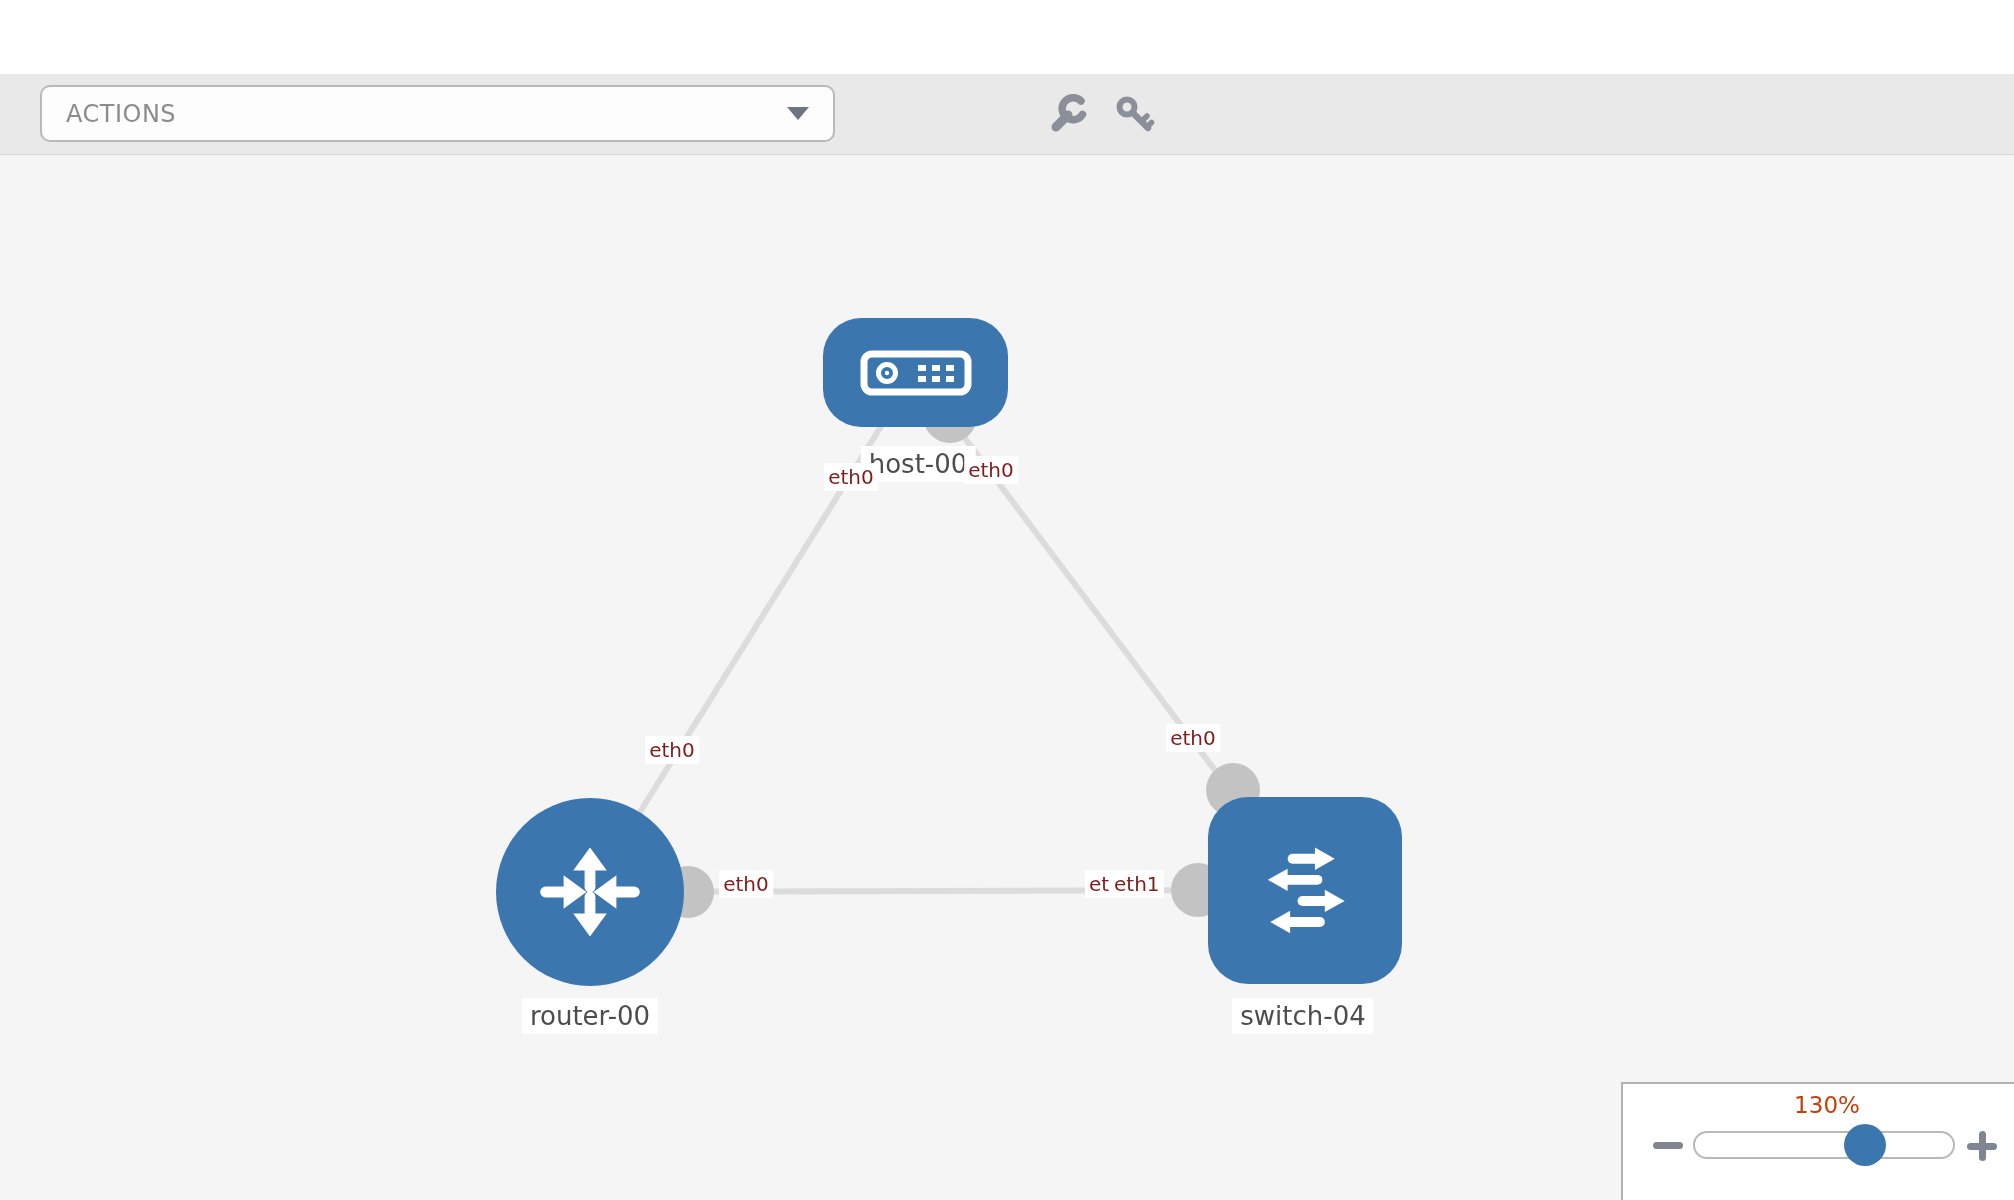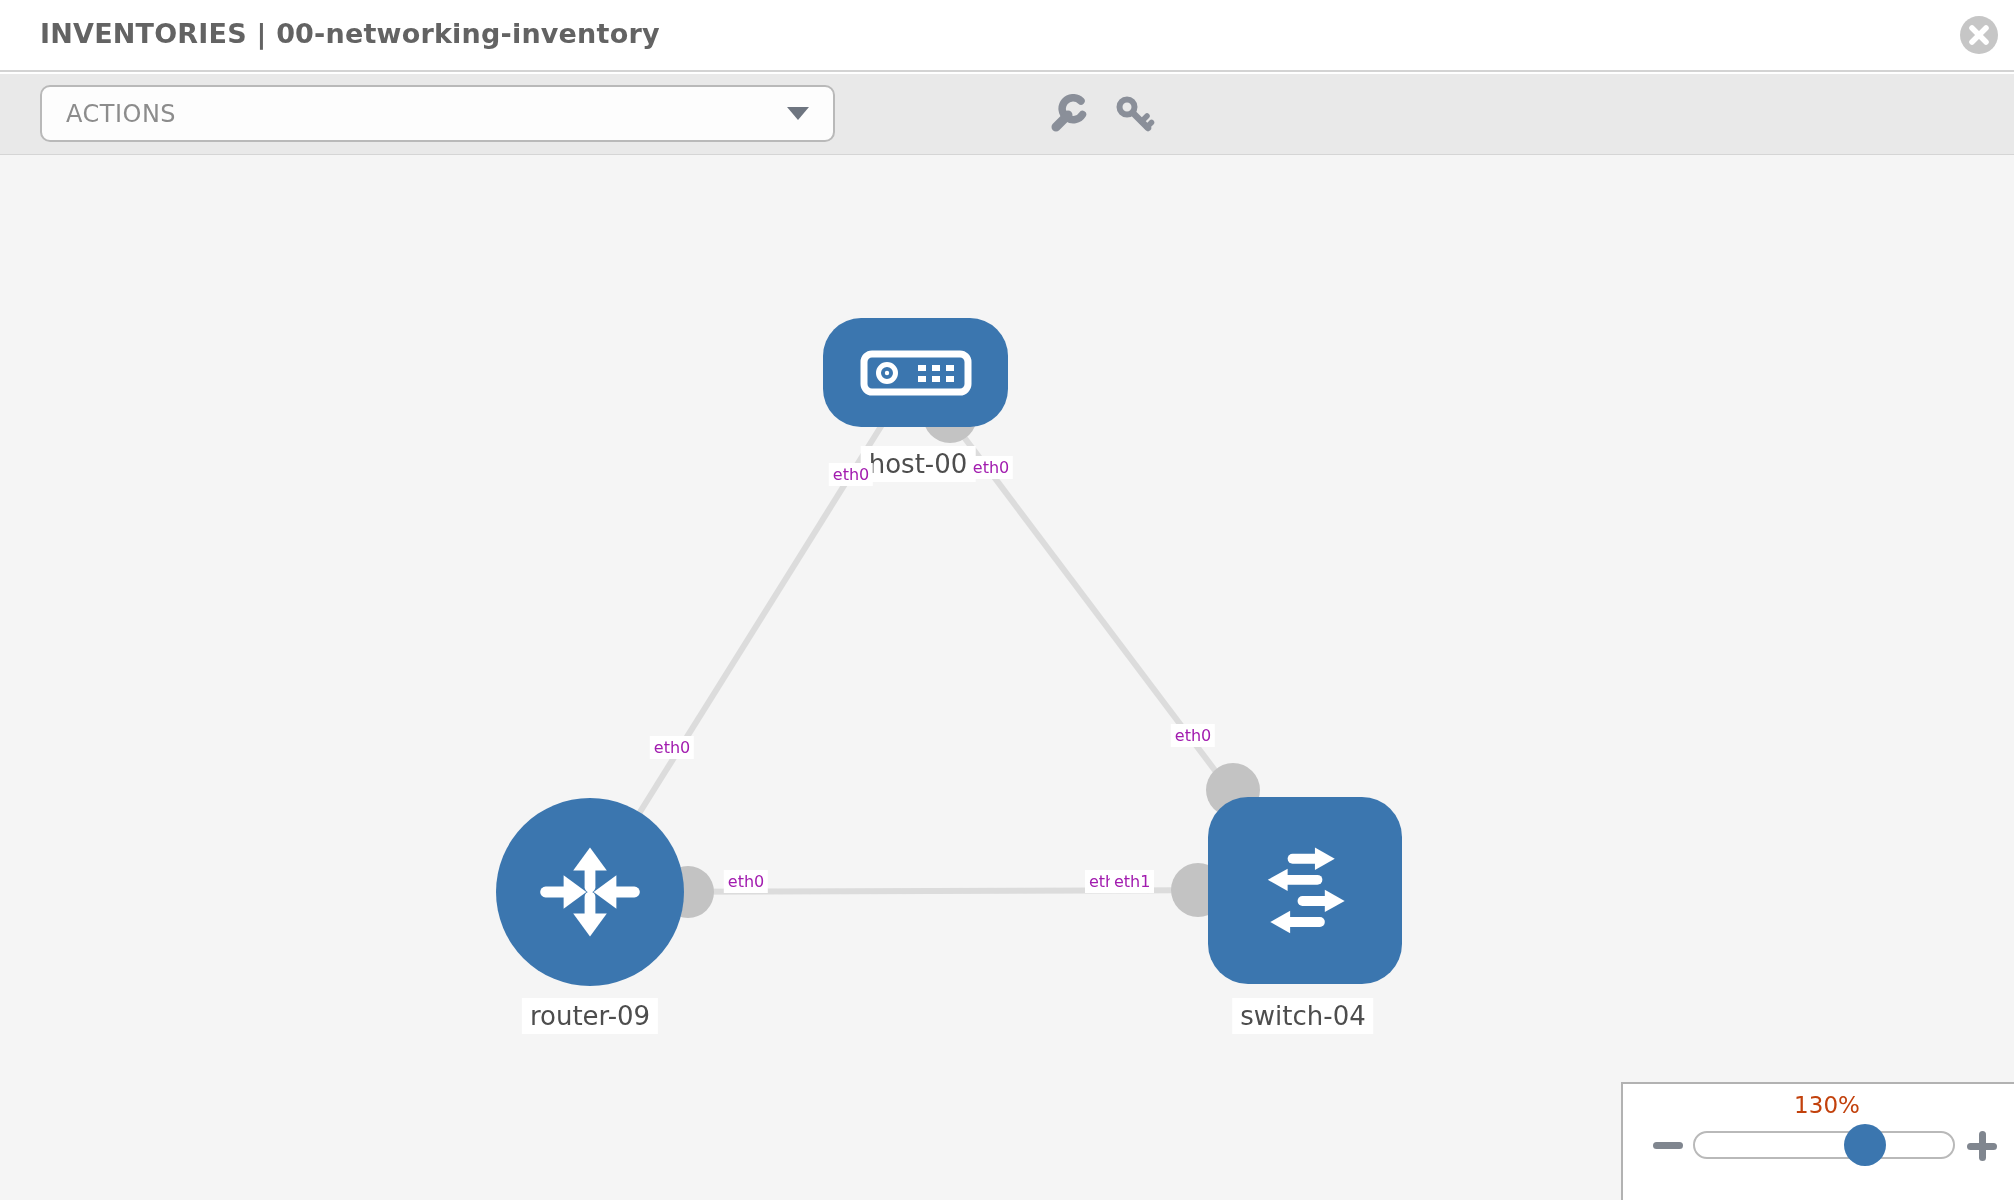--- a/index.html
+++ b/index.html
@@ -26,47 +26,38 @@
   
   .canvas { position:absolute; left:0; top:155px; width:2014px; height:1045px; background:#f5f5f5; overflow:hidden; }
   .links-layer { position:absolute; left:0; top:0; z-index:1; }
 
   .node { position:absolute; z-index:2; background:#3b76af; display:flex; align-items:center; justify-content:center; cursor:pointer; }
   .node-host { left:823px; top:163px; width:185px; height:109px; border-radius:38px; }
   .node-router { left:496px; top:643px; width:188px; height:188px; border-radius:50%; }
   .node-switch { left:1208px; top:642px; width:194px; height:187px; border-radius:40px; }
 
   .node-label { position:absolute; z-index:3; background:#fff; color:#4d4d4d; font-size:26px; padding:3px 8px; transform:translateX(-50%); white-space:nowrap; }
-  .iface-label { position:absolute; z-index:3; background:#fff; color:#a21caf; font-size:16px; padding:2px 4px; white-space:nowrap; }
+  .iface-label { position:absolute; z-index:3; background:#fff; color:#7f1d1d; font-size:20px; padding:2px 4px; white-space:nowrap; }
   .center-x { transform:translateX(-50%); }
 
   
   .zoom-panel { position:absolute; left:1621px; top:927px; width:400px; height:124px; background:#fff; border:2px solid #b2b2b2; z-index:5; }
   .zoom-level { position:absolute; left:204px; top:8px; transform:translateX(-50%); font-size:23px; color:#c2410c; }
   .zoom-minus { position:absolute; left:30px; top:58px; width:30px; height:7px; border-radius:4px; background:#80868f; cursor:pointer; }
   .zoom-track { position:absolute; left:70px; top:47px; width:262px; height:28px; border:2px solid #b9b9b9; border-radius:15px; background:#fff; cursor:pointer; }
   .zoom-handle { position:absolute; left:221px; top:40px; width:42px; height:42px; border-radius:50%; background:#3b76af; cursor:grab; }
   .zoom-plus { position:absolute; left:344px; top:47px; width:30px; height:30px; cursor:pointer; }
   .zoom-plus::before { content:""; position:absolute; left:0; top:12px; width:30px; height:7px; border-radius:4px; background:#80868f; }
   .zoom-plus::after { content:""; position:absolute; left:12px; top:0; width:7px; height:30px; border-radius:4px; background:#80868f; }
 </style>
 </head>
 <body>
 
 <div id="app">
 
-  <div class="header">
-    <div class="header-title">INVENTORIES | 00-networking-inventory</div>
-    <div class="close-btn">
-      <svg width="22" height="22" viewBox="0 0 22 22">
-        <line x1="4" y1="4" x2="18" y2="18" stroke="#fff" stroke-width="5.5" stroke-linecap="round"></line>
-        <line x1="18" y1="4" x2="4" y2="18" stroke="#fff" stroke-width="5.5" stroke-linecap="round"></line>
-      </svg>
-    </div>
-  </div>
 
   <div class="toolbar">
     <div class="combo combo-actions">
       <span class="combo-label">ACTIONS</span>
       <span class="combo-arrow"></span>
     </div>
 
     <div class="tool-icon tool-wrench">
       <svg width="42" height="42" viewBox="0 0 42 42">
         <path d="M34 7 A11 11 0 1 0 35.5 20.5" fill="none" stroke="#8a8f99" stroke-width="7.5" stroke-linecap="round"></path>
@@ -134,21 +125,21 @@
             <polygon points="20,41 36,32 36,50" stroke="none"></polygon>
           <line x1="48" y1="58" x2="68" y2="58"></line>
             <polygon points="82,58 66,49 66,67" stroke="none"></polygon>
           <line x1="62" y1="75" x2="36" y2="75"></line>
             <polygon points="22,75 38,66 38,84" stroke="none"></polygon>
         </g>
       </svg>
     </div>
 
     <div class="node-label" style="left:918px; top:291px;">host-00</div>
-    <div class="node-label" style="left:590px; top:843px;">router-09</div>
+    <div class="node-label" style="left:590px; top:843px;">router-00</div>
     <div class="node-label" style="left:1303px; top:843px;">switch-04</div>
 
     <div class="iface-label center-x" style="left:851px; top:308px;">eth0</div>
     <div class="iface-label center-x" style="left:991px; top:301px;">eth0</div>
     <div class="iface-label center-x" style="left:672px; top:581px;">eth0</div>
     <div class="iface-label center-x" style="left:1193px; top:569px;">eth0</div>
     <div class="iface-label center-x" style="left:746px; top:715px;">eth0</div>
     <div class="iface-label" style="left:1085px; top:715px;">eth1</div>
     <div class="iface-label" style="left:1110px; top:715px;">eth1</div>
 

